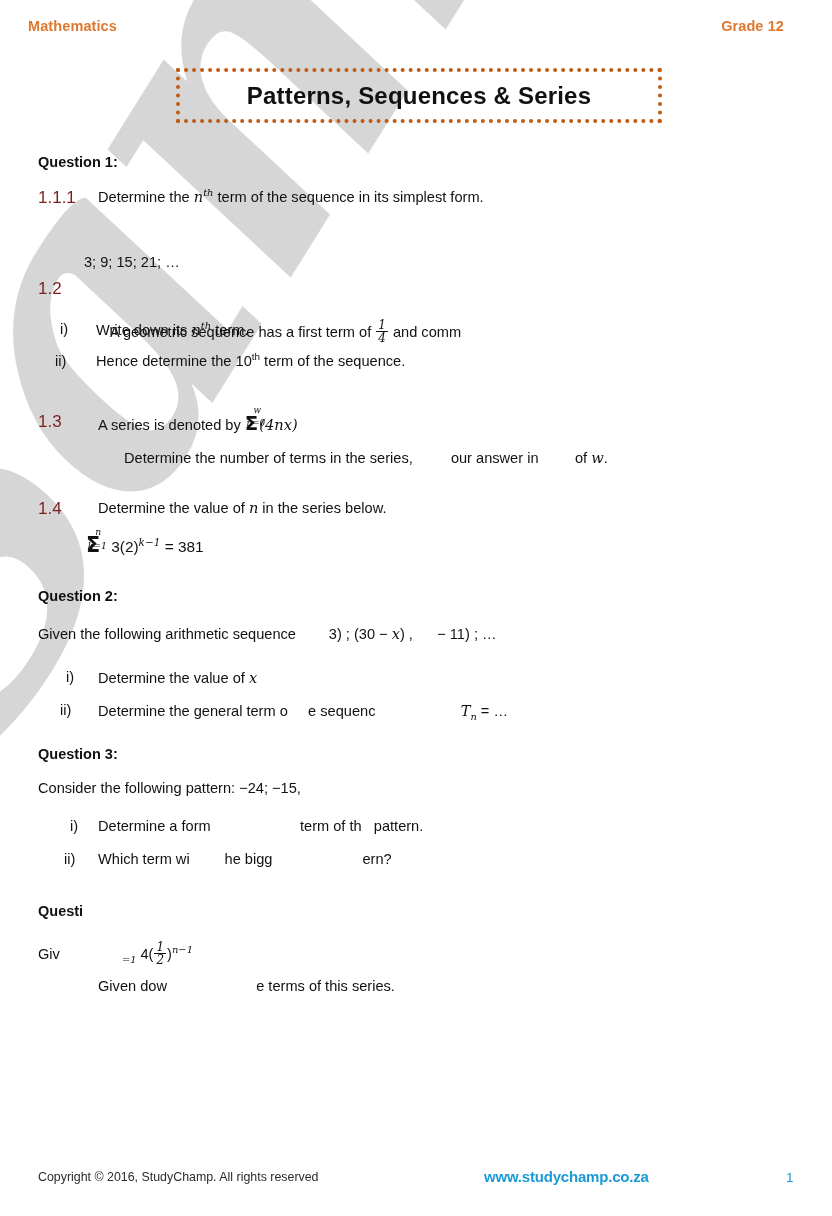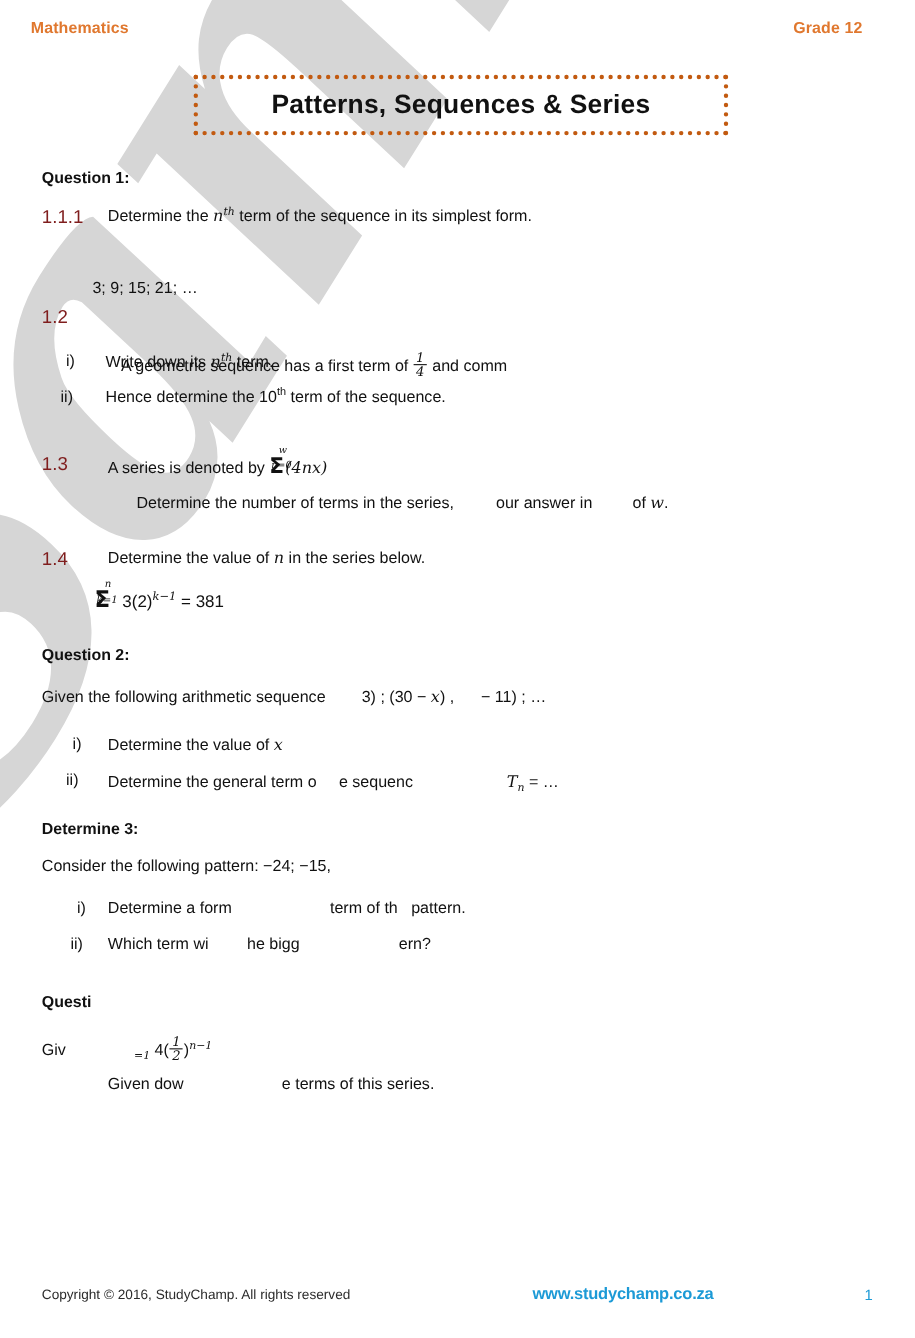--- a/index.html
+++ b/index.html
@@ -293,21 +293,21 @@
     <div class="q-heading" style="top:442px;">Question 2:</div>
 
     <div class="line" style="left:38px; top:479px;"><span>Given the following arithmetic sequence</span><span class="hidden-seg">: (x + </span><span>3) ; (30 − </span><span class="mathvar">x</span><span>) , </span><span class="hidden-seg">(2x</span><span>− 11) ; …</span></div>
 
     <div class="rom" style="left:66px; top:523px;">i)</div>
     <div class="line" style="left:98px; top:523px;"><span>Determine the value of </span><span class="mathvar">x</span></div>
 
     <div class="rom" style="left:60px; top:556px;">ii)</div>
     <div class="line" style="left:98px; top:556px;"><span>Determine the general term o</span><span class="hidden-seg">f th</span><span>e sequenc</span><span class="hidden-seg">e in the form</span><span> </span><span class="mathvar">T</span><sub class="sub">n</sub><span> =  …</span></div>
 
-    <div class="q-heading" style="top:600px;">Determine 3:</div>
+    <div class="q-heading" style="top:600px;">Question 3:</div>
 
     <div class="line" style="left:38px; top:634px;"><span>Consider the following pattern</span><span>: −24;  −15,</span></div>
 
     <div class="rom" style="left:70px; top:672px;">i)</div>
     <div class="line" style="left:98px; top:672px;"><span>Determine a form</span><span class="hidden-seg">ula for the nth </span><span>term of th</span><span class="hidden-seg">e</span><span> pattern.</span></div>
 
     <div class="rom" style="left:64px; top:705px;">ii)</div>
     <div class="line" style="left:98px; top:705px;"><span>Which term wi</span><span class="hidden-seg">ll be t</span><span>he bigg</span><span class="hidden-seg">est in this patt</span><span>ern?</span></div>
 
     <div class="q-heading" style="top:757px;">Questi</div>

